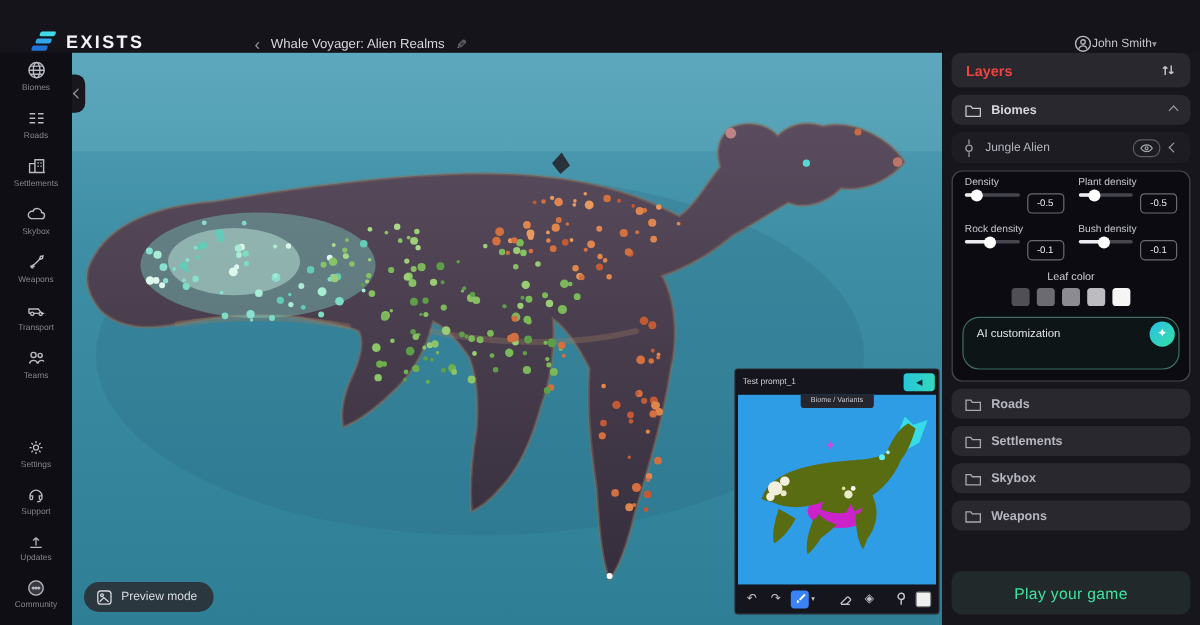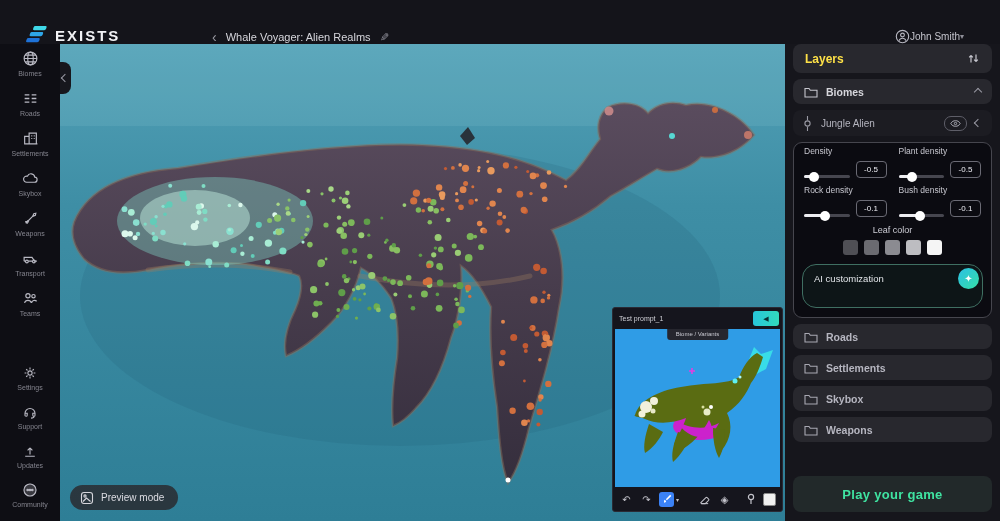--- a/index.html
+++ b/index.html
@@ -53,58 +53,58 @@
   .mm-tool.sel{background:#3b82f6;border-radius:3px;color:#fff;}
   .mm-caret{font-size:6px;color:#c3c3cb;margin-left:-3px;cursor:pointer;}
   .mm-gap{flex:1;}
   .mm-swatch{width:11px;height:11px;background:#f0f0f0;border-radius:2px;border:1px solid #888;cursor:pointer;}
 
   
   .layers-panel{position:absolute;top:36px;right:0;bottom:0;width:215px;background:#16161c;z-index:25;
                 padding:8px 8px 9px;box-sizing:border-box;display:flex;flex-direction:column;gap:6px;}
   .card{background:#28282e;border-radius:8px;flex-shrink:0;}
   .panel-head{height:29px;display:flex;align-items:center;justify-content:space-between;padding:0 12px;}
-  .panel-head .t{font-size:12px;font-weight:bold;color:#fde047;}
+  .panel-head .t{font-size:12px;font-weight:bold;color:#ef4444;}
   .sec-head{height:25px;display:flex;align-items:center;gap:8px;padding:0 11px;cursor:pointer;}
   .sec-head .t{font-size:10.5px;font-weight:bold;color:#d6d6dc;flex:1;}
   .layer-row{height:26px;background:#1c1c22;border-radius:8px;display:flex;align-items:center;gap:8px;
              padding:0 9px;cursor:pointer;}
   .layer-row .t{font-size:10px;color:#b4b4be;flex:1;}
   .eye-chip{width:21px;height:13px;border:1px solid #5e5e68;border-radius:7px;display:flex;
             align-items:center;justify-content:center;color:#a8a8b2;cursor:pointer;}
   .chev{width:5px;height:5px;border-right:1.4px solid #9a9aa4;border-bottom:1.4px solid #9a9aa4;display:inline-block;}
   .chev.up{transform:rotate(225deg);}
   .chev.left{transform:rotate(135deg);margin-right:2px;}
 
   .cw-card{background:#0b0b11;border:1px solid #46464e;border-radius:9px;padding:1px 8px 9px;
            display:flex;flex-direction:column;flex-shrink:0;}
   .cw-head{height:27px;display:flex;align-items:center;gap:8px;padding:0 3px;cursor:pointer;}
   .cw-head .t{font-size:10.5px;font-weight:bold;color:#ececf2;flex:1;}
   .slider-grid{display:grid;grid-template-columns:1fr 1fr;column-gap:12px;row-gap:7px;padding:2px 2px 0;}
   .slider-label{font-size:8.5px;color:#c6c6ce;margin-bottom:5px;}
-  .slider-row{display:flex;align-items:flex-end;gap:6px;}
+  .slider-row{display:flex;align-items:flex-start;gap:6px;}
   .slider-track{position:relative;flex:1;height:3px;background:#46464f;border-radius:2px;cursor:pointer;}
   .slider-fill{position:absolute;left:0;top:0;bottom:0;width:var(--pos,30%);background:#ececf0;border-radius:2px;}
   .slider-thumb{position:absolute;left:var(--pos,30%);top:50%;transform:translate(-50%,-50%);
                 width:10px;height:10px;border-radius:50%;background:#fff;}
   .slider-value{width:29px;height:15px;border:1px solid #6a6a74;border-radius:4px;font-size:8px;color:#ececf2;
                 display:flex;align-items:center;justify-content:center;cursor:text;}
   .leaf{display:flex;flex-direction:column;align-items:center;gap:5px;padding-top:8px;}
   .leaf .t{font-size:9px;color:#cdcdd5;}
   .swatches{display:flex;gap:6px;}
   .swatch{width:15px;height:15px;border-radius:3px;cursor:pointer;}
   .ai-pill{margin-top:9px;height:26px;border:1px solid #3f6f62;background:#0d1517;border-radius:14px;
            display:flex;align-items:center;justify-content:space-between;padding:0 3px 16px 11px;}
   .ai-pill .ph{font-size:9.5px;color:#e2e5e9;}
   .ai-btn{width:21px;height:21px;border-radius:50%;background:linear-gradient(135deg,#2bc0e4,#35dfa6);
           display:flex;align-items:center;justify-content:center;color:#fff;font-size:10px;cursor:pointer;}
 
   .play-card{margin-top:auto;height:36px;background:#22292a;border-radius:8px;display:flex;align-items:center;
              justify-content:center;cursor:pointer;}
-  .play-card .t{font-size:13px;font-weight:bold;color:#3fe3a1;letter-spacing:.3px;}
+  .play-card .t{font-size:13px;font-weight:normal;color:#3fe3a1;letter-spacing:.3px;}
 </style>
 </head>
 <body>
 
 <div class="app">
 
   <header class="topbar">
     <div class="logo">
       <svg width="21" height="18" viewBox="0 0 21 18">
         <g transform="skewX(-18)">

